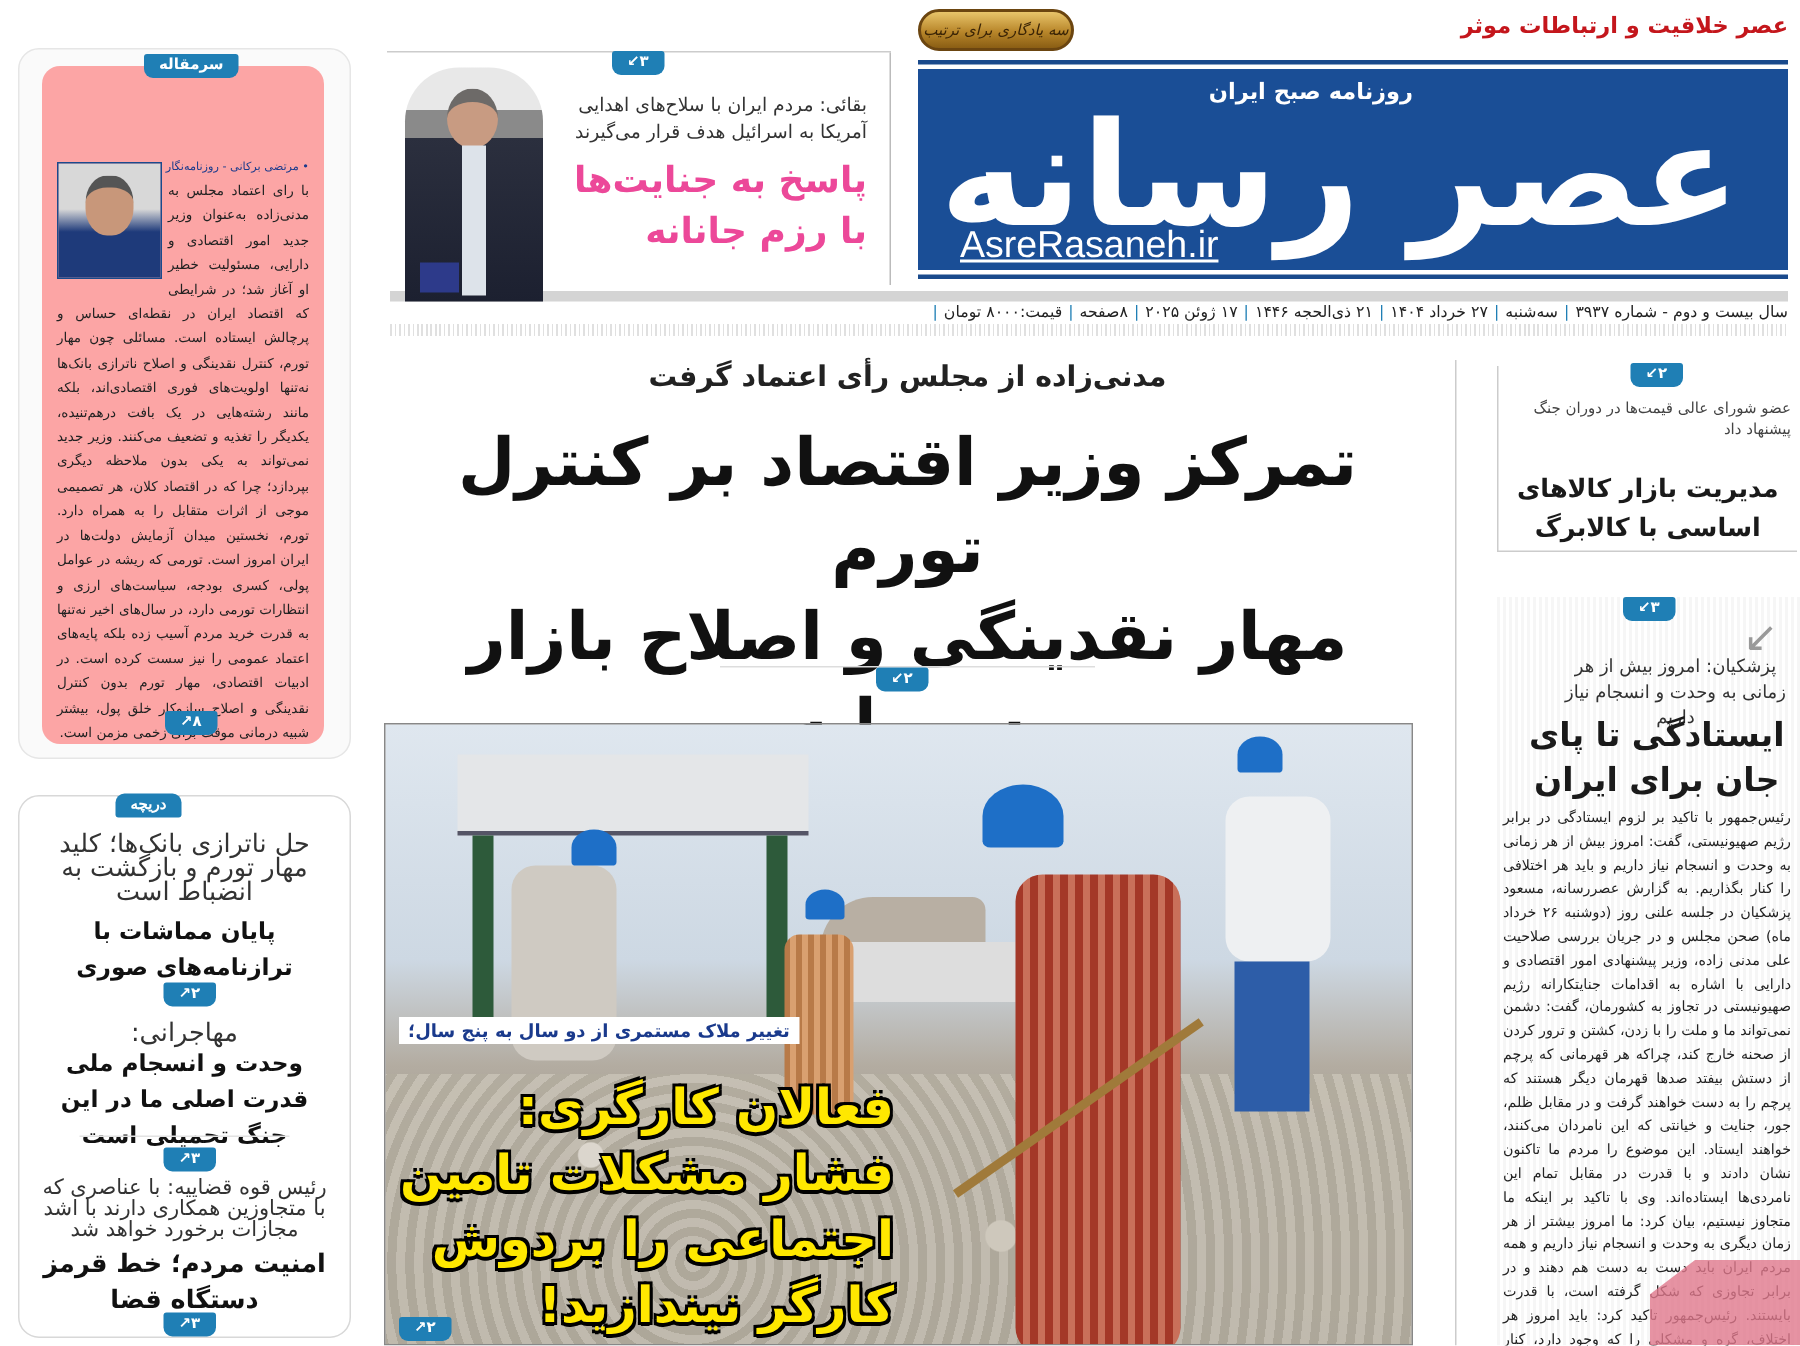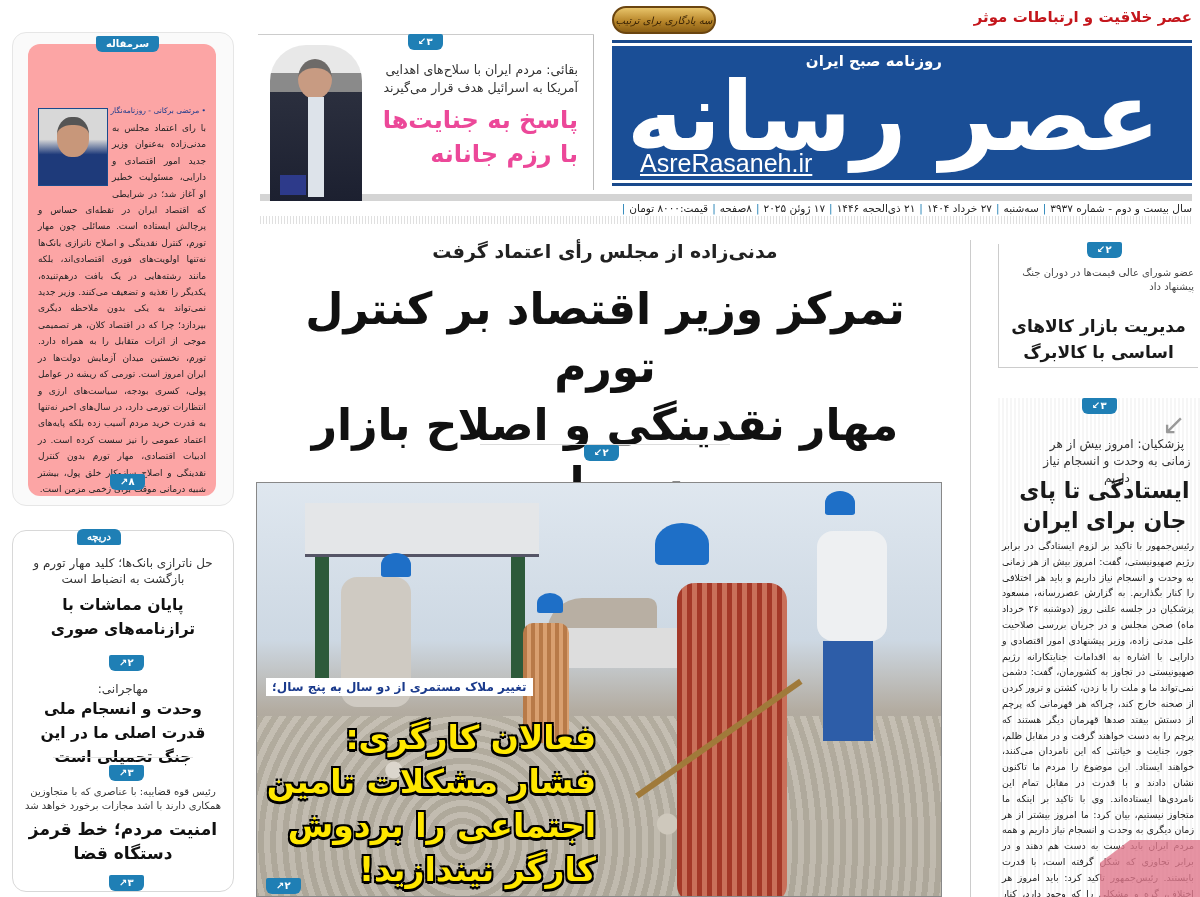--- a/index.html
+++ b/index.html
@@ -51,21 +51,21 @@
   #editorial .portrait { position: absolute; left: 10px; top: 64px; width: 70px; height: 78px; background: linear-gradient(180deg,#d8d8d8 0 40%,#1e3a7a 60%); border: 1px solid #1a4a8c; }
   #editorial .portrait .face { position: absolute; left: 18px; top: 8px; width: 32px; height: 40px; background: #c8977a; border-radius: 45%; border-top: 8px solid #555; }
   #editorial .body { position: absolute; right: 10px; left: 10px; top: 76px; font-size: 9px; line-height: 16.4px; text-align: justify; color: #222; }
   #editorial .body .float-space { float: left; width: 74px; height: 82px; }
   #editorial .badge.bottom { top: auto; bottom: 6px; left: 82px; }
 
   
   #window-box { left: 12px; top: 530px; width: 222px; height: 362px; border: 1px solid #d8d8d8; border-radius: 14px; }
   #window-box .badge.top { position: absolute; left: 64px; top: -2px; }
   .wb-item { position: absolute; left: 12px; right: 12px; text-align: center; }
-  .wb-item .kicker { font-size: 12px; color: #333; line-height: 16px; }
+  .wb-item .kicker { font-size: 17px; color: #333; line-height: 16px; }
   .wb-item .head { font-size: 15.5px; font-weight: bold; line-height: 24px; color: #111; }
   .wb-badge { position: absolute; left: 96px; }
   .wb-rule { position: absolute; left: 40px; right: 40px; height: 1px; background: #e2e2e2; }
 
   
   #lead-kicker { left: 260px; width: 690px; top: 240px; text-align: center; font-size: 19px; color: #222; font-weight: bold; }
   #lead-head { left: 260px; width: 690px; top: 280px; text-align: center; font-size: 44px; font-weight: bold; line-height: 58px; color: #111; letter-spacing: -1px; }
   #lead-badge { left: 584px; top: 445px; }
   #lead-rule { left: 480px; width: 250px; top: 444px; height: 1px; background: #ddd; }
 
@@ -166,21 +166,21 @@
     <div class="head" style="margin-top:6px">پایان مماشات با ترازنامه‌های صوری</div>
   </div>
   <span class="badge wb-badge" style="top:124px">۲↗</span>
   <div class="wb-item" style="top:150px">
     <div class="kicker">مهاجرانی:</div>
     <div class="head">وحدت و انسجام ملی قدرت اصلی ما در این جنگ تحمیلی است</div>
   </div>
   <div class="wb-rule" style="top:226px"></div>
   <span class="badge wb-badge" style="top:234px">۳↗</span>
   <div class="wb-item" style="top:254px">
-    <div class="kicker" style="font-size:10px;line-height:14px">رئیس قوه قضاییه: با عناصری که با متجاوزین همکاری دارند با اشد مجازات برخورد خواهد شد</div>
+    <div class="kicker" style="font-size:14px;line-height:14px">رئیس قوه قضاییه: با عناصری که با متجاوزین همکاری دارند با اشد مجازات برخورد خواهد شد</div>
     <div class="head" style="font-size:17px;margin-top:4px">امنیت مردم؛ خط قرمز دستگاه قضا</div>
   </div>
   <span class="badge wb-badge" style="top:344px">۳↗</span>
 </div>
 
 <div class="abs" id="lead-kicker">مدنی‌زاده از مجلس رأی اعتماد گرفت</div>
 <div class="abs" id="lead-head">
   <div>تمرکز وزیر اقتصاد بر کنترل تورم</div>
   <div>مهار نقدینگی و اصلاح بازار سرمایه</div>
 </div>

